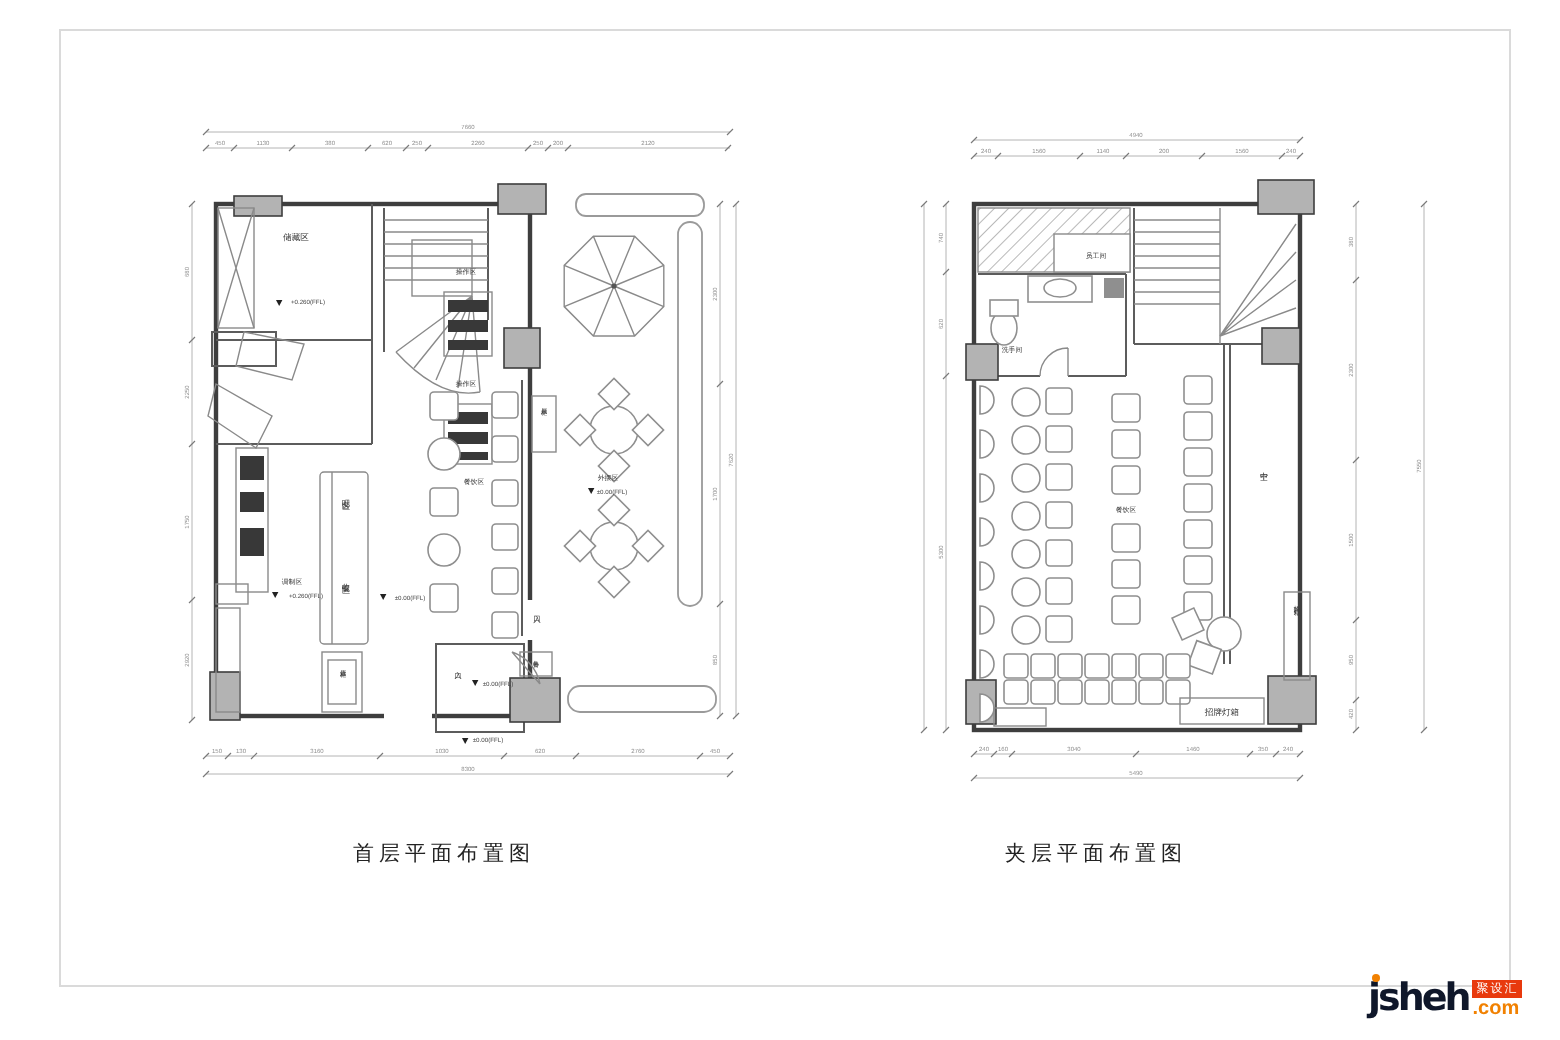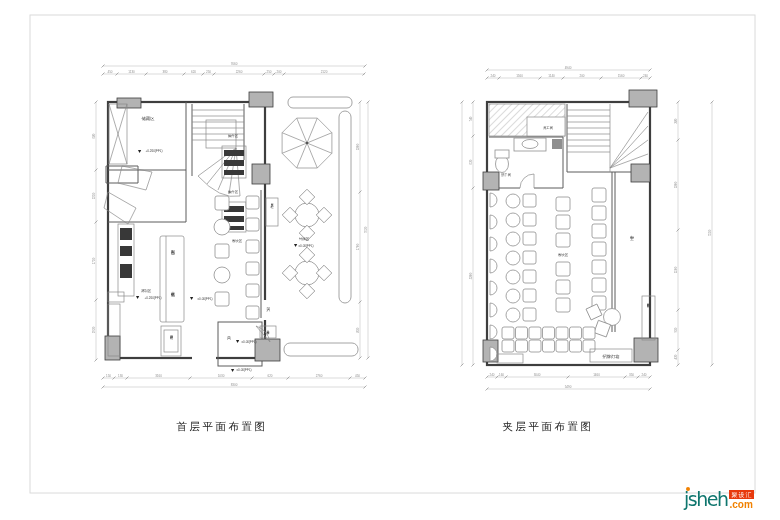--- a/index.html
+++ b/index.html
@@ -19,21 +19,21 @@
   .thin{fill:none;stroke:#8a8a8a;stroke-width:.7}
   .furn{fill:#fff;stroke:#8f8f8f;stroke-width:.8}
   .col{fill:#b3b3b3;stroke:#3e3e3e;stroke-width:.8}
   .dark{fill:#383838;stroke:none}
   .dl{stroke:#b4b4b4;stroke-width:.5;fill:none}
   .tick{stroke:#7a7a7a;stroke-width:.6;fill:none}
   .planter{fill:#fff;stroke:#9a9a9a;stroke-width:.9}
   .tri{fill:#222;stroke:none}
   .frame{fill:none;stroke:#dadada;stroke-width:1}
   .logo{position:absolute;left:684px;top:490px;display:flex;align-items:flex-start;cursor:pointer}
-  .logo-main{color:#0f766e;font-weight:normal;font-size:19px;line-height:1;
+  .logo-main{color:#0f172a;font-weight:bold;font-size:19px;line-height:1;
              letter-spacing:-1.5px;font-family:"DejaVu Sans",sans-serif;position:relative}
   .logo-dot{position:absolute;left:2px;top:-3px;width:4px;height:4px;border-radius:50%;background:#f18101}
   .logo-right{display:flex;flex-direction:column;align-items:flex-start;margin-left:2px}
   .logo-badge{background:#e8390d;color:#fff;font-size:6px;line-height:1;
               padding:1.5px 2px;letter-spacing:1px;white-space:nowrap}
   .logo-tld{color:#f18101;font-weight:bold;font-size:10px;line-height:1;margin-top:1px}
 </style>
 </head>
 <body>
 

